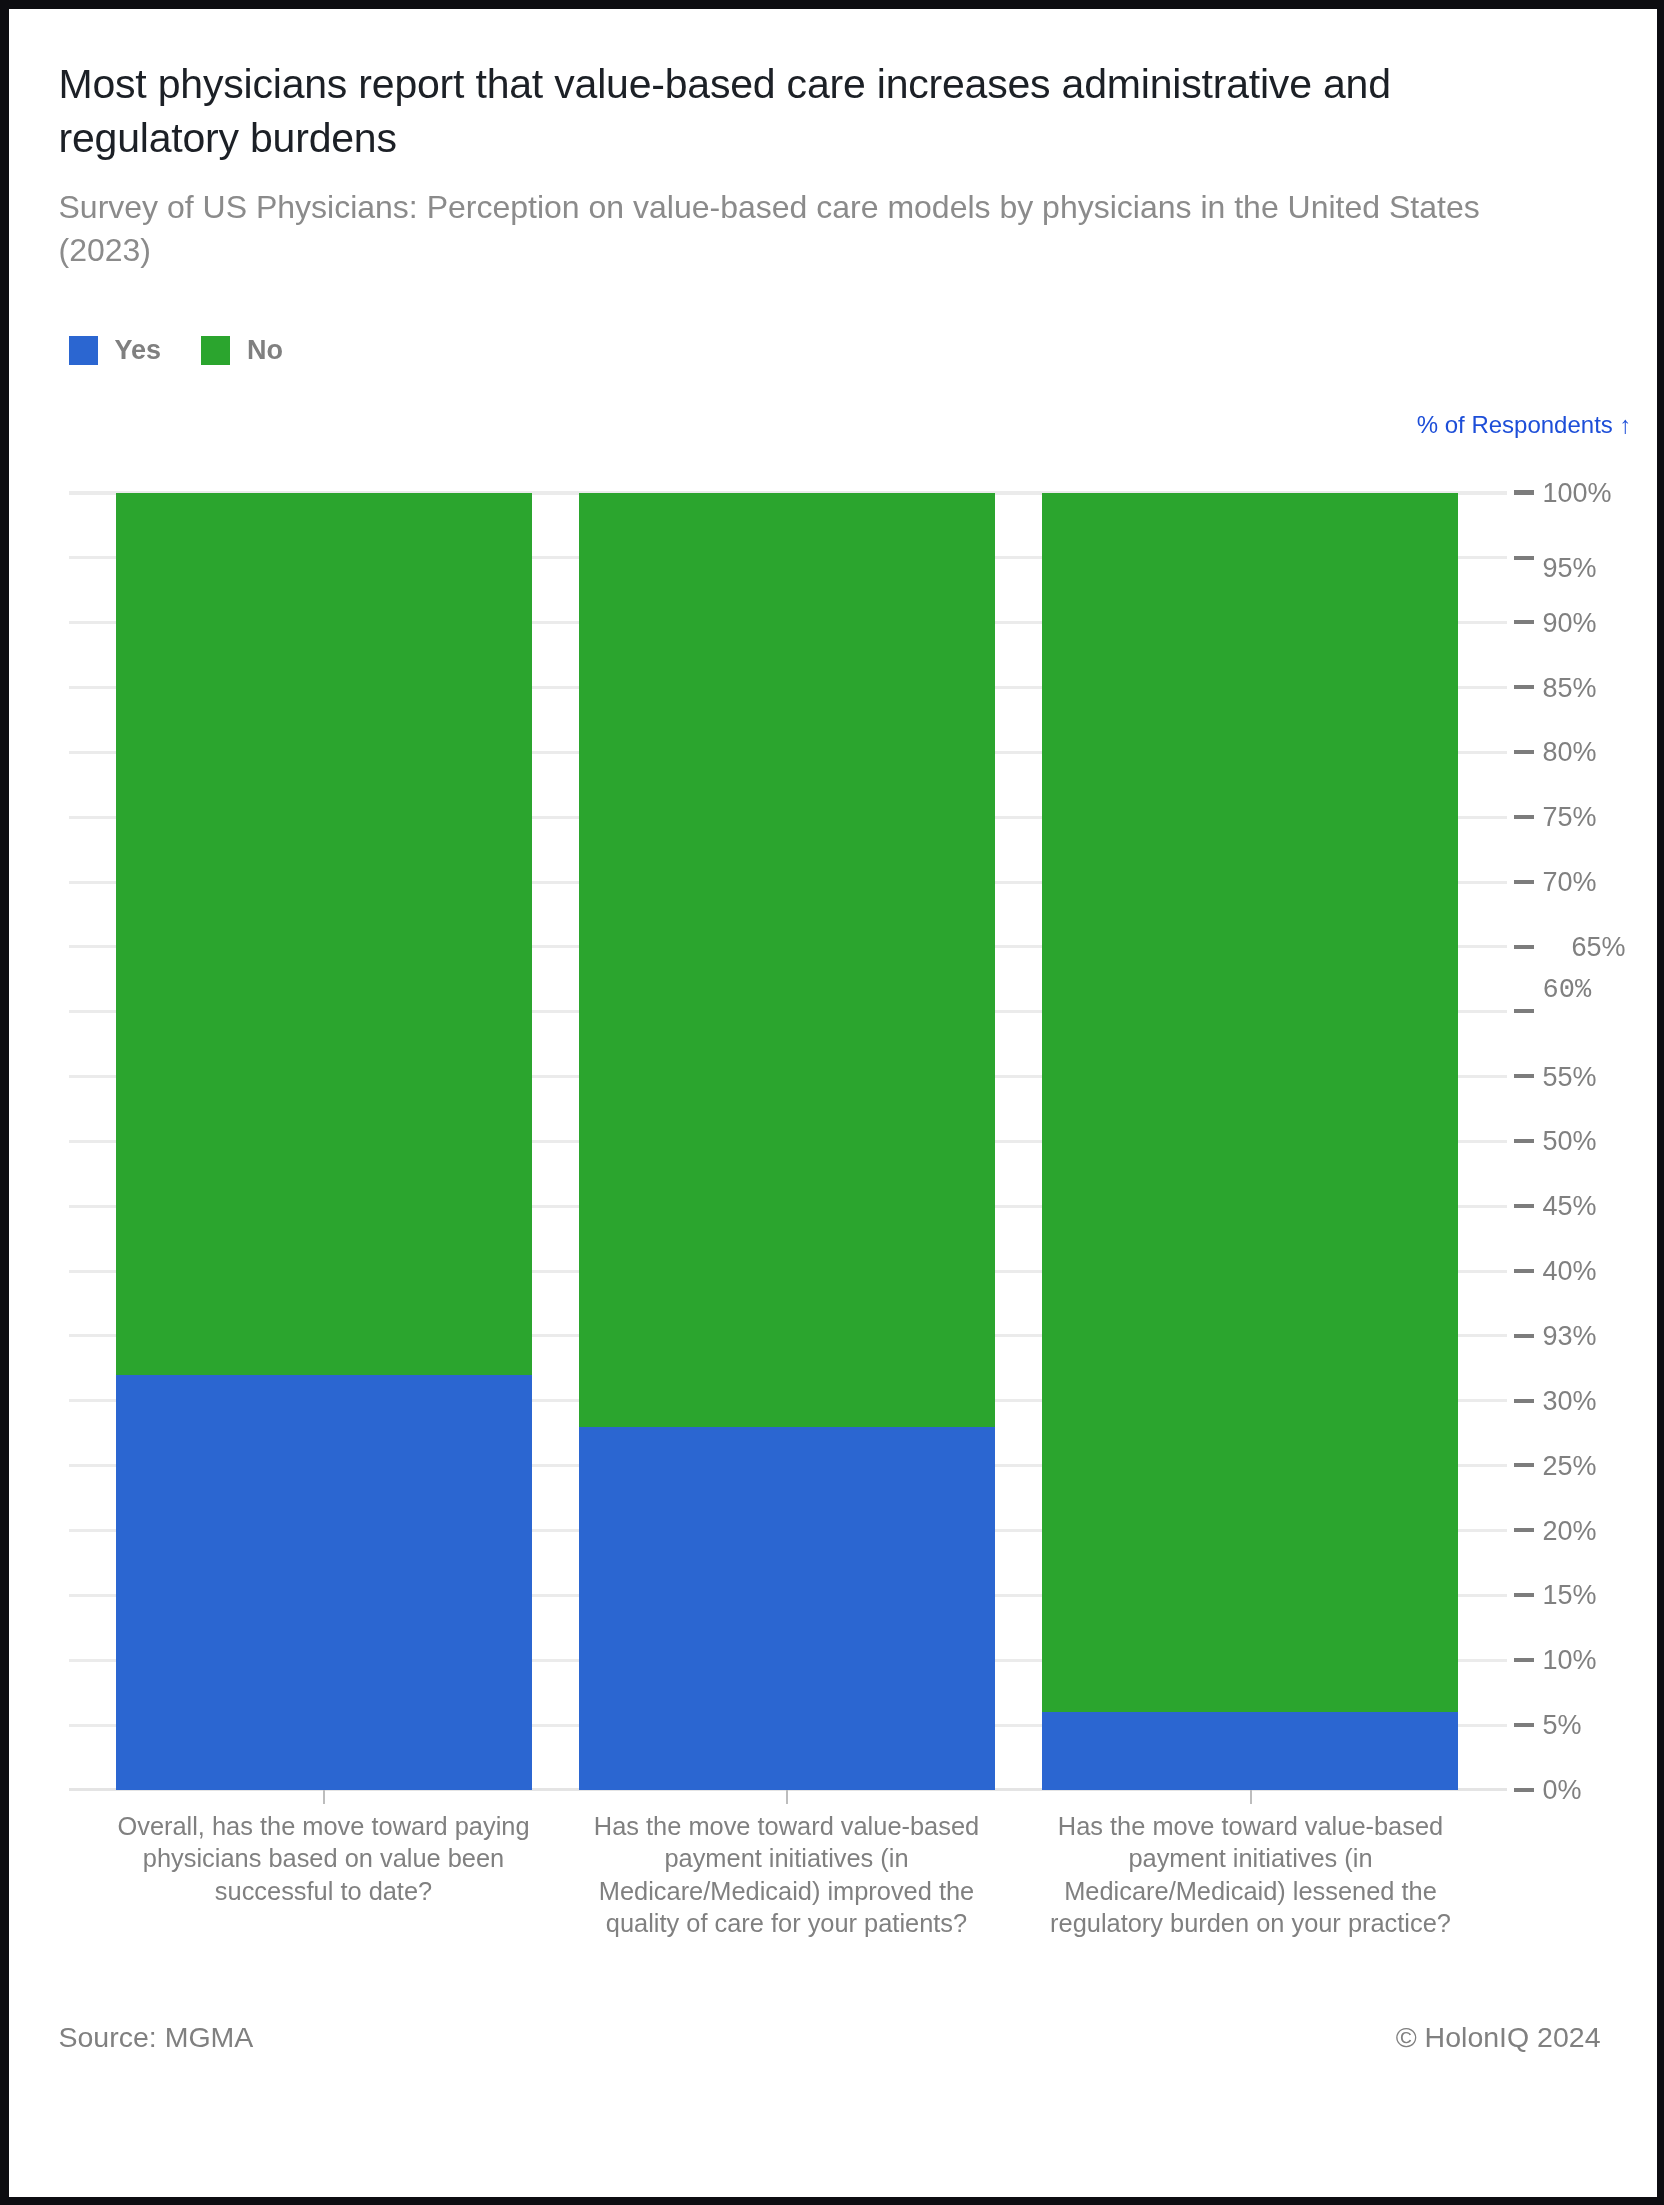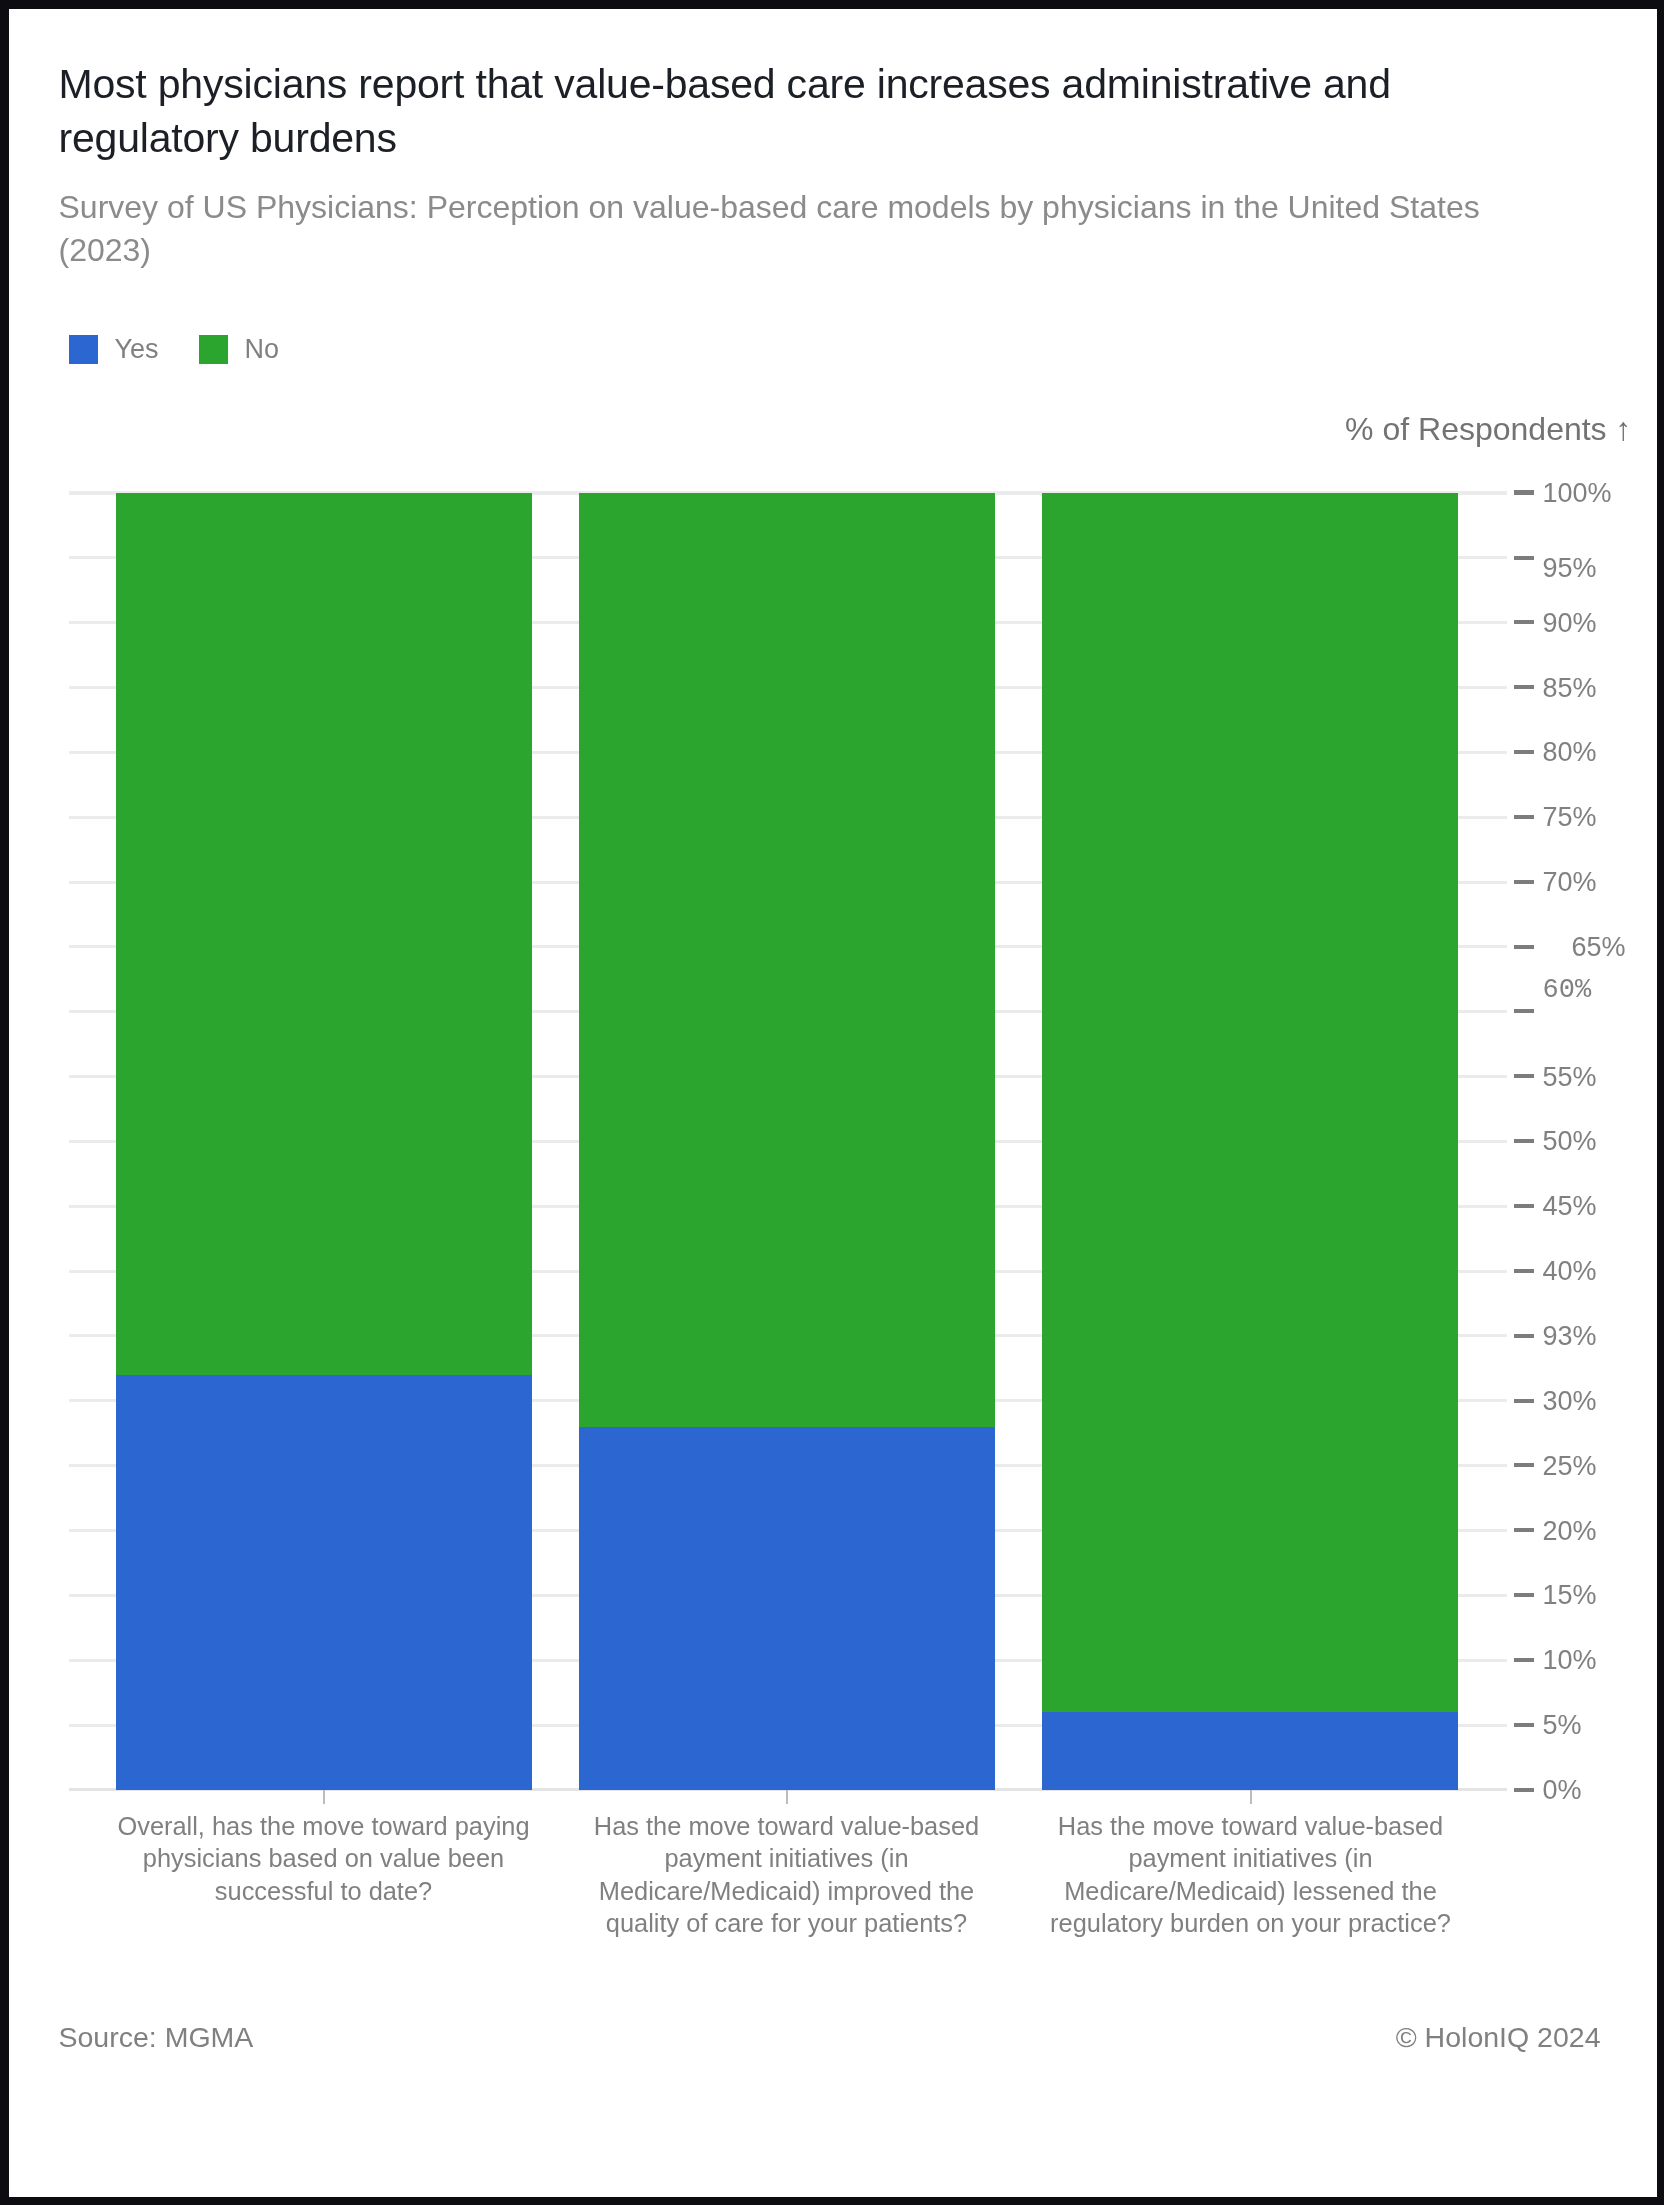--- a/index.html
+++ b/index.html
@@ -57,22 +57,23 @@
     color: #8b8b8b;
   }
 
   
   #legend {
     position: absolute;
     left: 60px;
     top: 325px;
     height: 32px;
     display: flex;
-    align-items: flex-start;
+    align-items: flex-end;
     gap: 0px;
+    font-weight: bold;
   }
   .legend-item {
     display: flex;
     align-items: center;
     margin-right: 40px;
   }
   .legend-swatch {
     width: 29px;
     height: 29px;
     display: inline-block;
@@ -83,22 +84,22 @@
     font-size: 27px;
     color: #808080;
     white-space: nowrap;
   }
 
   
   #axis-caption {
     position: absolute;
     right: 25px;
     top: 402px;
-    font-size: 32px;
-    color: #737373;
+    font-size: 24px;
+    color: #1d4ed8;
     white-space: nowrap;
     text-align: right;
   }
 
   
   #plot {
     position: absolute;
     left: 60px;
     top: 484px;
     width: 1438px;   

